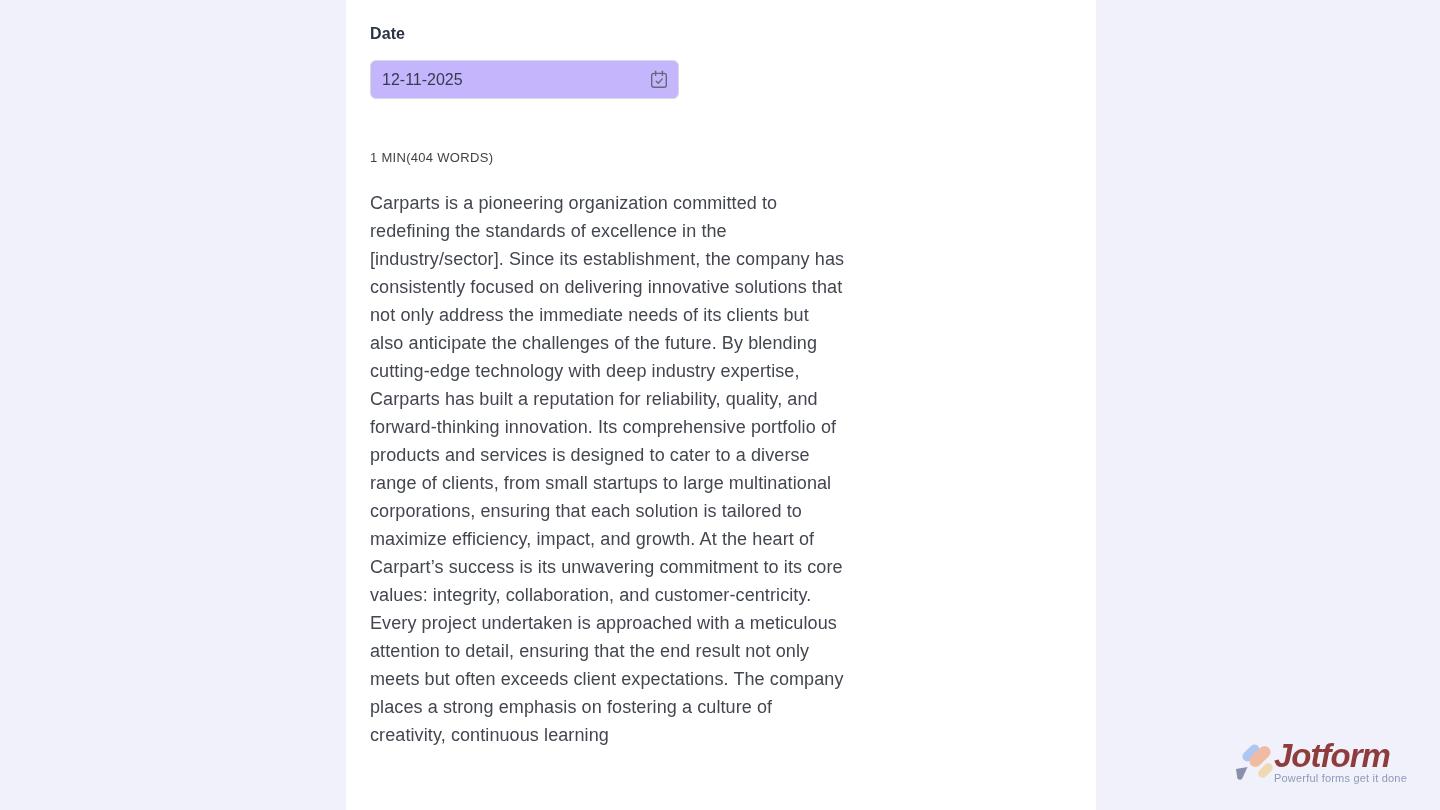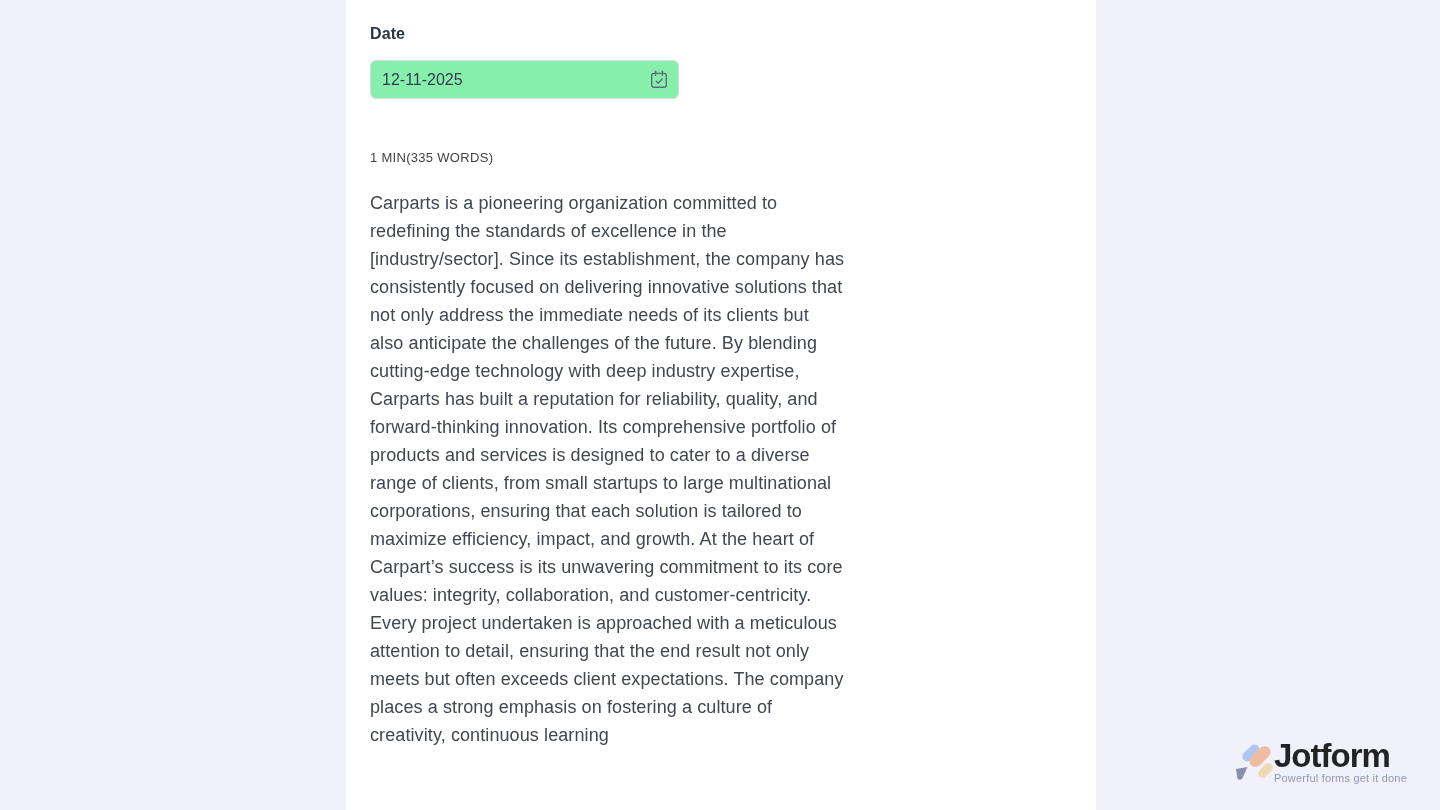--- a/index.html
+++ b/index.html
@@ -30,21 +30,21 @@
   }
   .date-input-wrap {
     position: relative;
     width: 309px;
     height: 39px;
   }
   .date-input {
     width: 100%; height: 100%;
     border: 1px solid #D6DAE3;
     border-radius: 6px;
-    background: #86efac;
+    background: #c4b5fd;
     padding: 0 36px 0 11px;
     font-family: "Liberation Sans", sans-serif;
     font-size: 16px;
     color: #343C4E;
     outline: none;
   }
   .calendar-btn {
     position: absolute;
     right: 9px; top: 50%;
     transform: translateY(-50%);
@@ -88,23 +88,24 @@
     align-items: flex-start;
     text-decoration: none;
     cursor: pointer;
     opacity: 0.85;
   }
   .brand-icon { width: 38px; height: 42px; flex: none; }
   .brand-text { margin-left: 1px; margin-top: 1px; }
   .wordmark {
     font-size: 33px;
     font-weight: 700;
-    color: #000000;
+    color: #7f1d1d;
     letter-spacing: -1px;
     line-height: 26px;
+    font-style: italic;
   }
   .tagline {
     margin-top: 3px;
     font-size: 11px;
     color: #8089AF;
     letter-spacing: 0.2px;
     white-space: nowrap;
     text-align: right;
   }
 </style>
@@ -125,21 +126,21 @@
               <line x1="5.6" y1="1.2" x2="5.6" y2="5.4"></line>
               <line x1="12.4" y1="1.2" x2="12.4" y2="5.4"></line>
               <path d="M6.2 11.2 L8.3 13.3 L12.2 8.9"></path>
             </svg>
           </span>
         </button>
       </div>
     </div>
 
     <div class="about-section">
-      <div class="reading-time">1 MIN(335 WORDS)</div>
+      <div class="reading-time">1 MIN(404 WORDS)</div>
       <p class="about-paragraph">Carparts is a pioneering organization committed to redefining the standards of excellence in the [industry/sector]. Since its establishment, the company has consistently focused on delivering innovative solutions that not only address the immediate needs of its clients but also anticipate the challenges of the future. By blending cutting-edge technology with deep industry expertise, Carparts has built a reputation for reliability, quality, and forward-thinking innovation. Its comprehensive portfolio of products and services is designed to cater to a diverse range of clients, from small startups to large multinational corporations, ensuring that each solution is tailored to maximize efficiency, impact, and growth. At the heart of Carpart’s success is its unwavering commitment to its core values: integrity, collaboration, and customer-centricity. Every project undertaken is approached with a meticulous attention to detail, ensuring that the end result not only meets but often exceeds client expectations. The company places a strong emphasis on fostering a culture of creativity, continuous learning</p>
     </div>
 
   </div>
 </div>
 
 <a class="branding">
   <span class="brand-icon">
     <svg width="38" height="42" viewBox="0 0 38 42">
       <g opacity="0.8">

